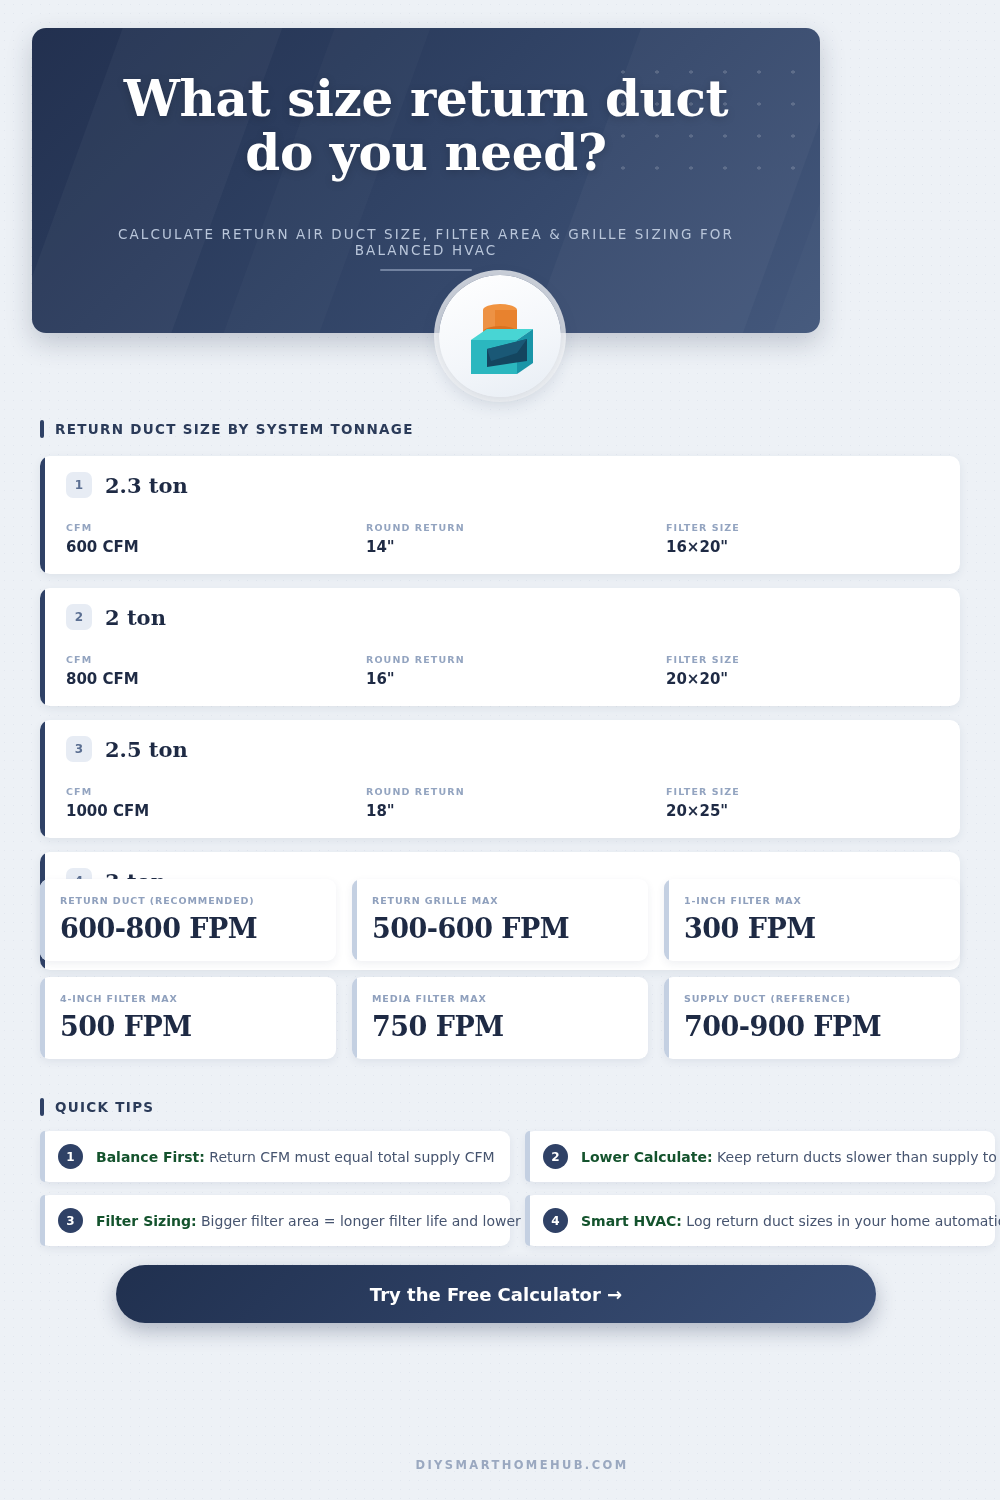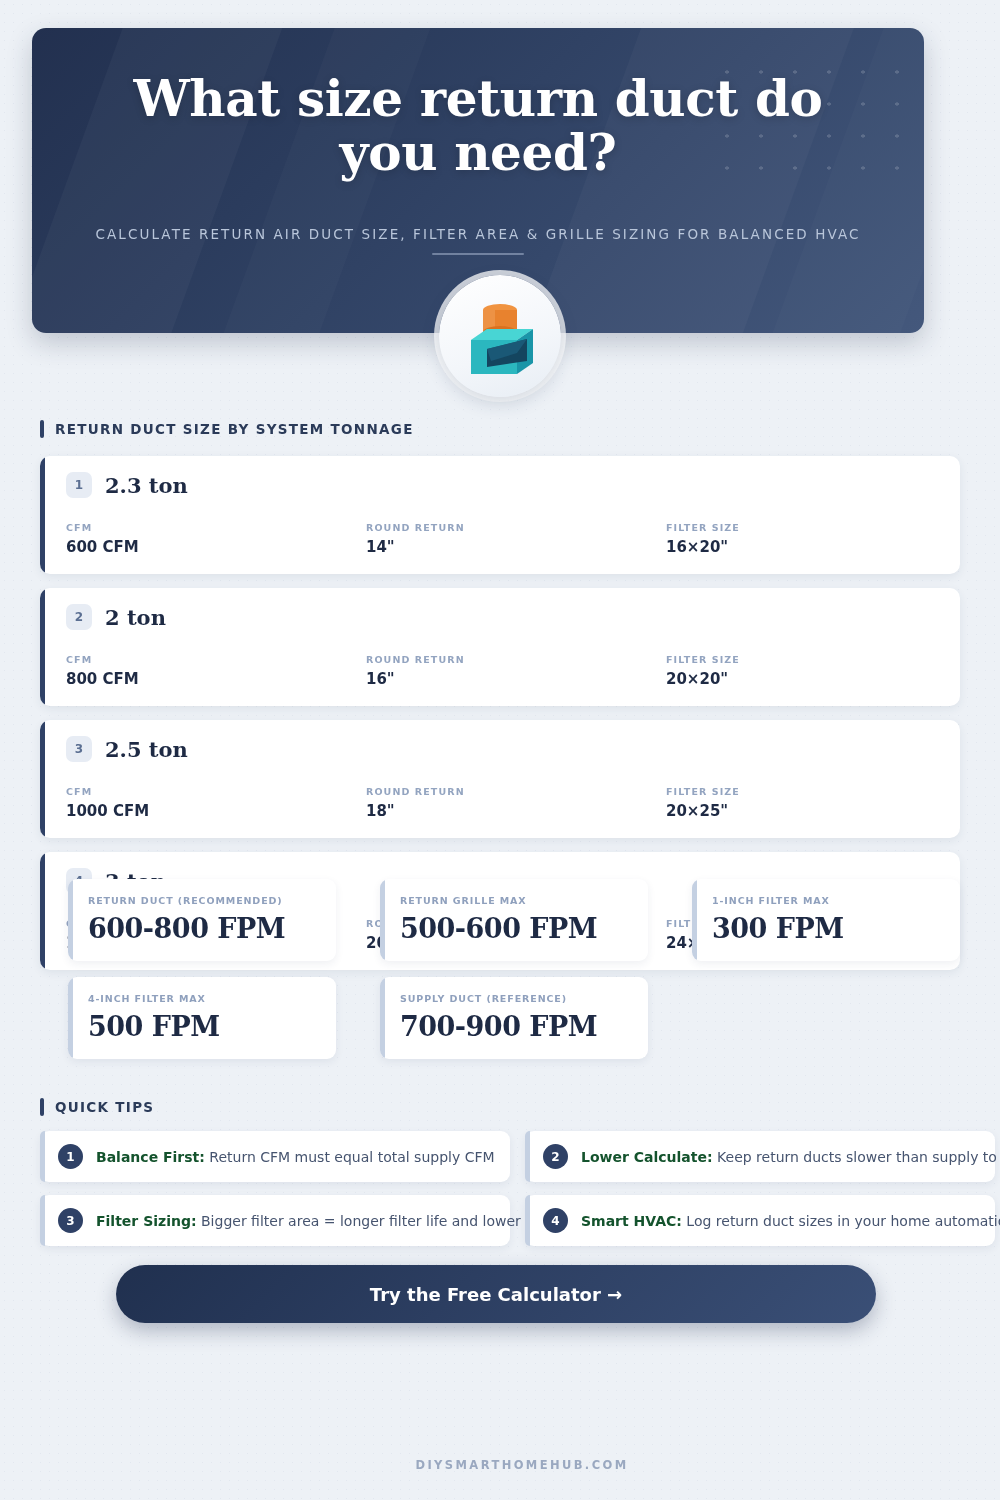--- a/index.html
+++ b/index.html
@@ -31,21 +31,21 @@
     z-index: 1;
     width: 1000px;
     height: 1500px;
   }
 
   
   .hero {
     position: absolute;
     left: 32px;
     top: 28px;
-    width: 892px;
+    width: 788px;
     height: 305px;
     border-radius: 14px;
     overflow: hidden;
     background: linear-gradient(135deg, #22304f 0%, #2b3c5d 32%, #35486b 62%, #44587c 100%);
     box-shadow: 0 10px 26px rgba(30,45,75,0.22);
   }
   .hero-band {
     position: absolute;
     top: -140px;
     bottom: -140px;
@@ -219,21 +219,20 @@
     grid-template-columns: repeat(3, 1fr);
     gap: 16px;
   }
   .vel-card {
     position: relative;
     background: #ffffff;
     border-radius: 9px;
     box-shadow: 0 3px 9px rgba(40,60,95,0.075);
     padding: 16px 18px 17px 20px;
     overflow: hidden;
-    margin-left: 28px;
   }
   .vel-card::before {
     content: "";
     position: absolute;
     left: 0; top: 0; bottom: 0;
     width: 5px;
     background: #c4d0e2;
   }
   .vel-label {
     font-size: 9.5px;
@@ -479,20 +478,24 @@
         </div>
         <div class="vel-card">
           <div class="vel-label">1-Inch Filter Max</div>
           <div class="vel-value">300 FPM</div>
         </div>
         <div class="vel-card">
           <div class="vel-label">4-Inch Filter Max</div>
           <div class="vel-value">500 FPM</div>
         </div>
         <div class="vel-card">
+          <div class="vel-label">Media Filter Max</div>
+          <div class="vel-value">750 FPM</div>
+        </div>
+        <div class="vel-card">
           <div class="vel-label">Supply Duct (Reference)</div>
           <div class="vel-value">700-900 FPM</div>
         </div>
       </div>
   </div>
 
   <div class="tips-wrap">
     <div class="section-label">Quick Tips</div>
     <div class="tips-grid" id="tips-grid">
         <div class="tip-card">

